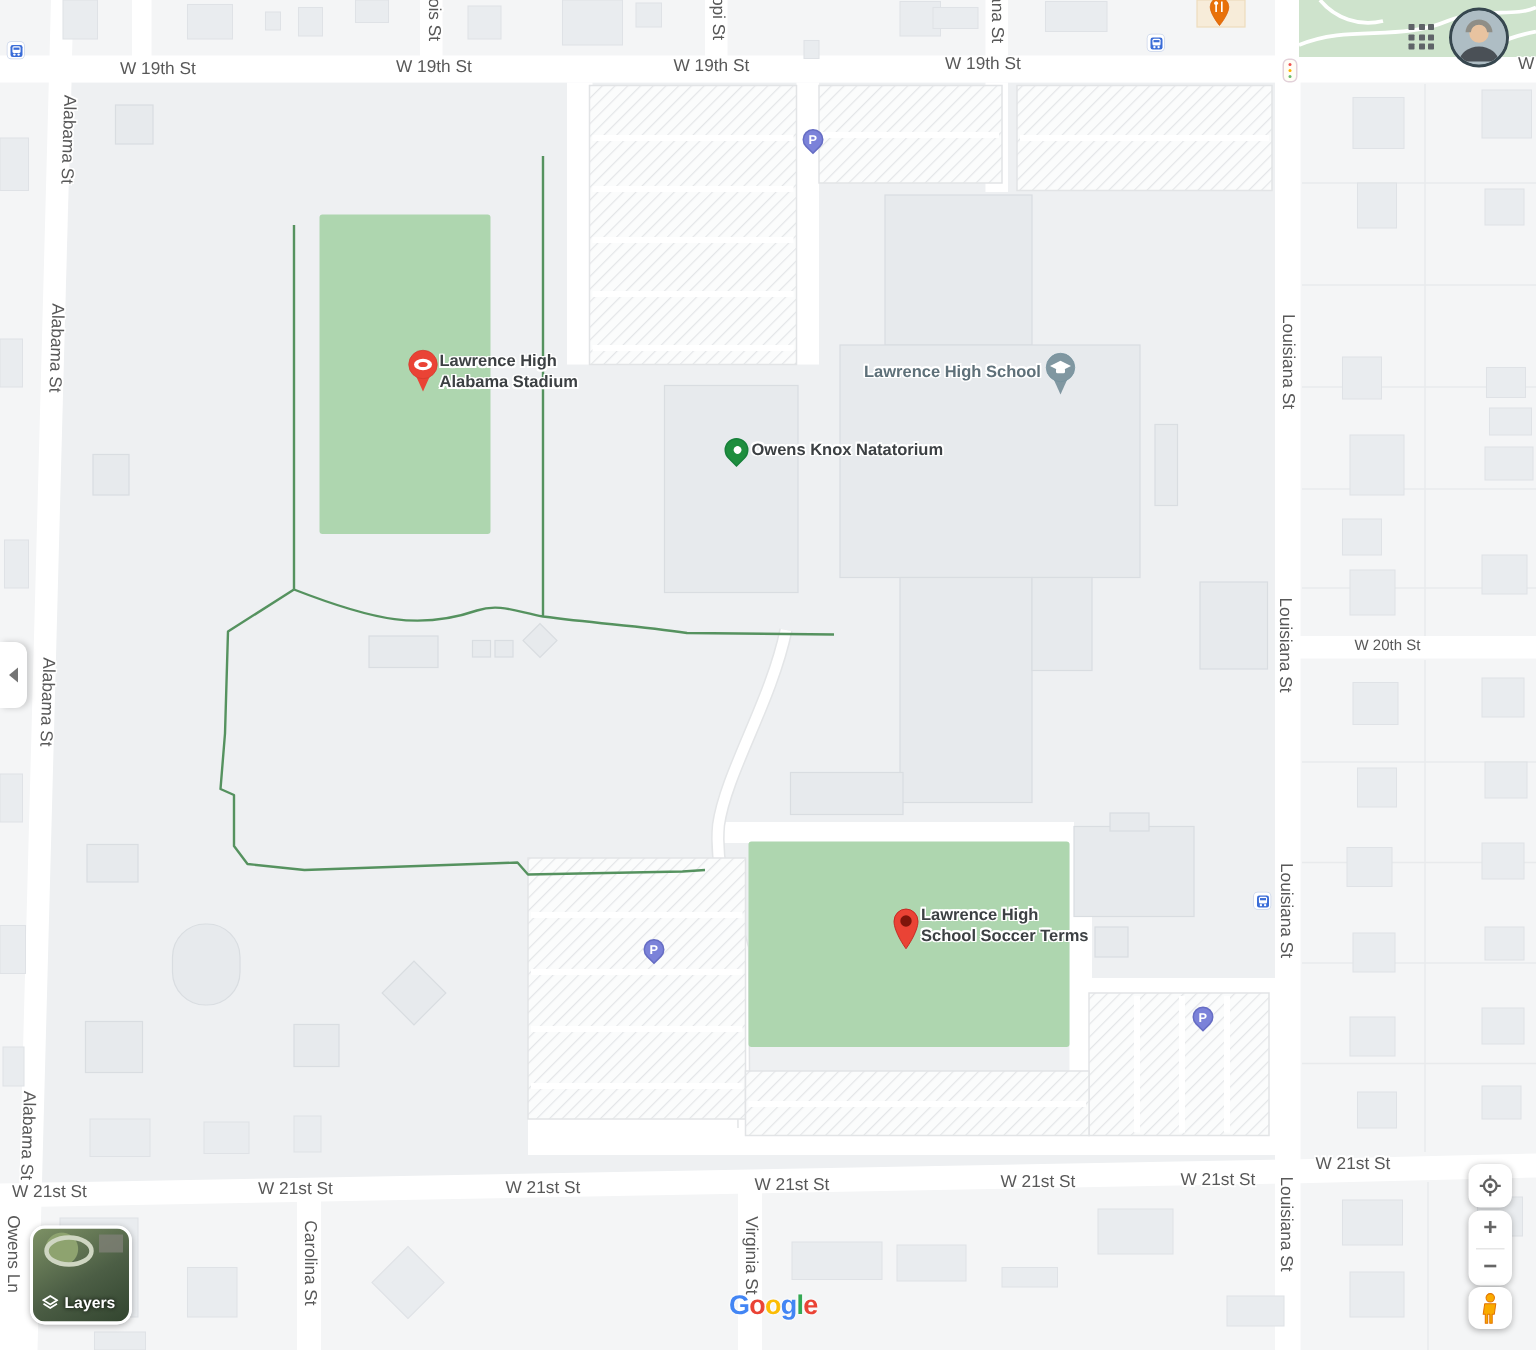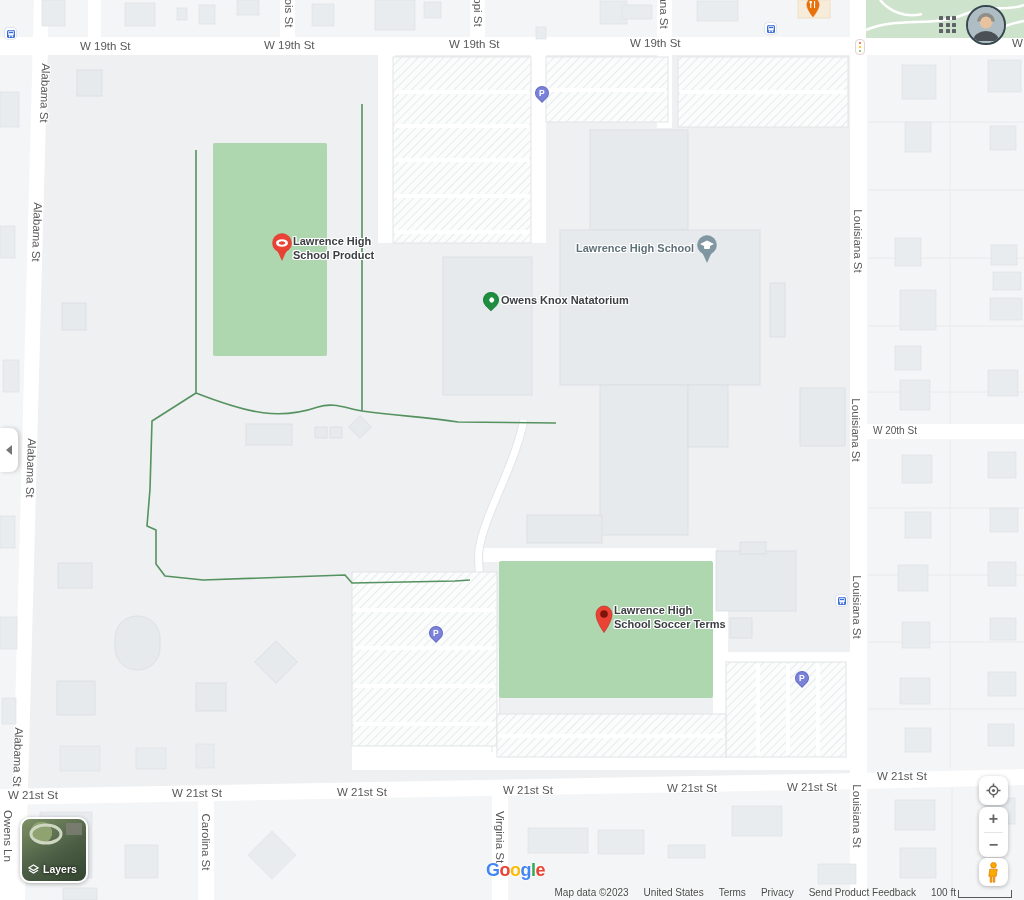--- a/index.html
+++ b/index.html
@@ -3,21 +3,21 @@
 <meta charset="utf-8">
 <style>
   html,body{margin:0;padding:0;}
   #screen{position:relative;width:1024px;height:900px;overflow:hidden;background:#f4f5f6;
           font-family:"Liberation Sans",sans-serif;}
   #basemap{position:absolute;left:0;top:0;}
 
   
   .slabel{position:absolute;font-size:11.5px;font-weight:500;color:#585858;white-space:nowrap;
     text-shadow:1px 0 0 #fff,-1px 0 0 #fff,0 1px 0 #fff,0 -1px 0 #fff,1px 1px 0 #fff,-1px -1px 0 #fff,1px -1px 0 #fff,-1px 1px 0 #fff;}
-  .slabel.small{font-size:10px;}
+  .slabel.small{font-size:10px;margin-left:30px;}
   .vlabel{transform:translate(-50%,-50%) rotate(90deg);}
   .vlabel.tilt{transform:translate(-50%,-50%) rotate(92deg);}
   .poilabel{position:absolute;font-size:11px;font-weight:bold;color:#3c4043;line-height:13.5px;white-space:nowrap;
     text-shadow:1px 0 0 #fff,-1px 0 0 #fff,0 1px 0 #fff,0 -1px 0 #fff,1px 1px 0 #fff,-1px -1px 0 #fff,1px -1px 0 #fff,-1px 1px 0 #fff;cursor:pointer;}
   .poilabel.school{color:#5e7079;}
 
   .pin{position:absolute;cursor:pointer;}
 
   
   .drop{position:absolute;border-radius:50% 50% 50% 0;transform:rotate(-45deg);cursor:pointer;
@@ -38,21 +38,21 @@
   
   .ctl{position:absolute;background:#fff;border-radius:8px;box-shadow:0 1px 4px rgba(0,0,0,.28);cursor:pointer;}
   #panel-handle{left:0;top:428px;width:18px;height:44px;border-radius:0 8px 8px 0;background:#fff;
     box-shadow:2px 0 4px rgba(0,0,0,.18);display:flex;align-items:center;justify-content:center;position:absolute;cursor:pointer;}
   #panel-handle i{width:0;height:0;border-top:5px solid transparent;border-bottom:5px solid transparent;border-right:6px solid #757575;}
 
   #layers-btn{left:20px;top:817px;width:68px;height:66px;border-radius:10px;border:2px solid #fff;box-sizing:border-box;
     background:radial-gradient(circle at 30% 22%,#8ea36f 0 16%,rgba(0,0,0,0) 17%),
                linear-gradient(150deg,#7d9165 0%,#4c5e45 55%,#32452f 100%);
     position:absolute;cursor:pointer;box-shadow:0 1px 4px rgba(0,0,0,.3);overflow:hidden;}
-  #layers-btn .cap{position:absolute;left:6px;bottom:6px;display:flex;align-items:center;gap:4px;color:#fff;
+  #layers-btn .cap{position:absolute;left:6px;bottom:6px;display:flex;gap:4px;color:#fff;
     font-size:10.5px;font-weight:bold;text-shadow:0 0 3px #000;}
 
   #apps-grid{position:absolute;left:938px;top:15px;width:20px;height:20px;display:grid;cursor:pointer;
     grid-template-columns:repeat(3,4px);grid-template-rows:repeat(3,4px);gap:2.5px;padding:1px;}
   #apps-grid i{background:#5f6368;border-radius:0.5px;}
 
   #avatar{position:absolute;left:966px;top:5px;width:36px;height:36px;border-radius:50%;border:2px solid #37474f;
     overflow:hidden;cursor:pointer;box-sizing:content-box;background:#aebdc4;}
 
   #mylocation{left:979px;top:776px;width:29px;height:29px;display:flex;align-items:center;justify-content:center;}
@@ -293,21 +293,21 @@
   <div class="slabel vlabel" style="left:857px;top:816px">Louisiana St</div>
 
   <svg class="pin" style="left:271px;top:232px" width="22" height="30" viewBox="0 0 22 30">
     <polygon points="6.5,19 15.5,19 11,29" fill="#EA4335"></polygon>
     <circle cx="11" cy="11" r="9.5" fill="#EA4335" stroke="#d33a2c" stroke-width="0.5"></circle>
     <ellipse cx="11" cy="11" rx="6" ry="3.8" fill="#fff"></ellipse>
     <ellipse cx="11" cy="11" rx="3.1" ry="1.7" fill="#EA4335"></ellipse>
   </svg>
   <div class="poilabel" style="left:293px;top:235px">
     <div>Lawrence High</div>
-    <div>School Product</div>
+    <div>Alabama Stadium</div>
   </div>
 
   <div class="drop npin" style="left:483px;top:292px">
       <i></i>
     </div>
   <div class="poilabel" style="left:501px;top:294px">Owens Knox Natatorium</div>
 
   <div class="poilabel school" style="left:576px;top:242px">Lawrence High School</div>
   <svg class="pin" style="left:696px;top:234px" width="22" height="30" viewBox="0 0 22 30">
     <polygon points="6.5,19 15.5,19 11,29" fill="#8097A1"></polygon>
@@ -439,25 +439,14 @@
     <svg width="13" height="21" viewBox="0 0 13 21">
       <circle cx="6.5" cy="3.2" r="2.8" fill="#F9AB00" stroke="#E37400" stroke-width="0.7"></circle>
       <path d="M2.8 7.2 h7.4 l-1 7 h-1.4 v6 h-1.6 v-6 h-1.4 v6 H3.2 v-6 h-1.4 z" fill="#F9AB00" stroke="#E37400" stroke-width="0.7" stroke-linejoin="round"></path>
     </svg>
   </div>
 
   <div id="google-logo">
     <span style="color:#4285F4">G</span><span style="color:#EA4335">o</span><span style="color:#FBBC05">o</span><span style="color:#4285F4">g</span><span style="color:#34A853">l</span><span style="color:#EA4335">e</span>
   </div>
 
-  <div id="attrib">
-    <span>Map data ©2023</span>
-    <span>United States</span>
-    <span class="lnk">Terms</span>
-    <span class="lnk">Privacy</span>
-    <span class="lnk">Send Product Feedback</span>
-    <span id="scalewrap">
-      <span>100 ft</span>
-      <span id="scalebar"></span>
-    </span>
-  </div>
 
 </div>
 
 </body></html>

